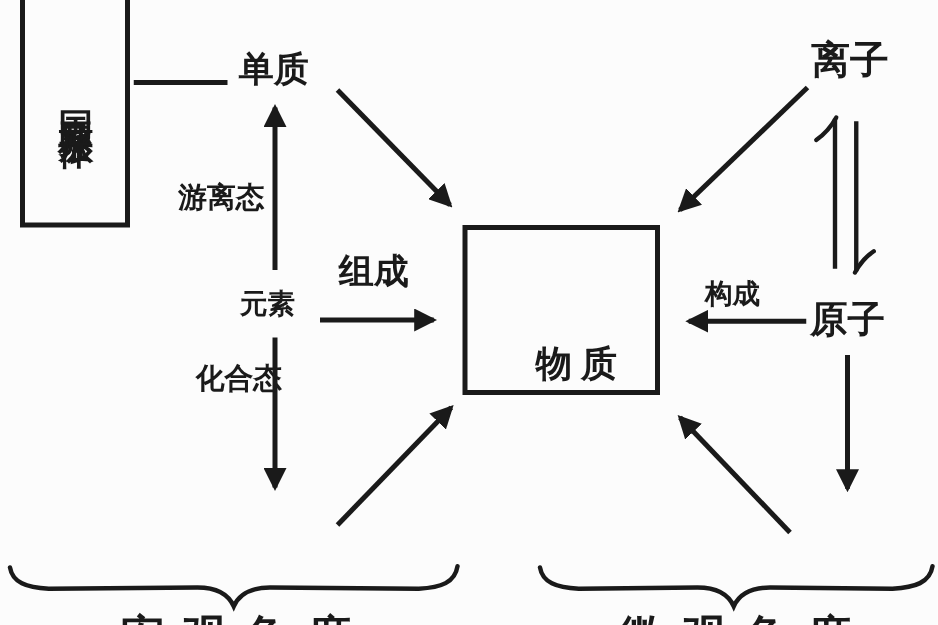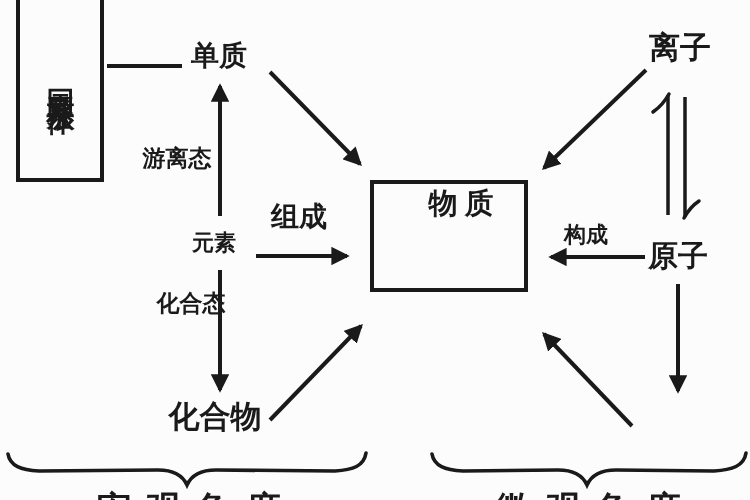--- a/index.html
+++ b/index.html
@@ -33,24 +33,24 @@
   .allotrope-text{
     writing-mode:vertical-rl;
     text-orientation:upright;
     font-size:28px;font-weight:bold;
     letter-spacing:5px;
     line-height:1;
   }
   .matter-box{
     position:absolute;
     left:370px;top:180px;
-    width:158px;height:112px;
+    width:158px;height:136px;
     border:4px solid #1a1a1a;
     box-sizing:border-box;
-    display:flex;align-items:flex-start;justify-content:center;
+    display:flex;align-items:flex-end;justify-content:center;
     background:#fcfcfc;
     padding-left:24px;
   }
   .matter-text{font-size:29px;font-weight:bold;letter-spacing:7px;padding-left:7px;}
   .brace-label{
     position:absolute;
     top:486px;
     font-size:35px;font-weight:bold;
     letter-spacing:15px;
     transform:translateX(-50%);
@@ -105,21 +105,20 @@
   </div>
 
   <div class="matter-box">
     <span class="matter-text">物质</span>
   </div>
 
   <div class="lbl node" style="left:219px;top:56px;font-size:28px;">单质</div>
   <div class="lbl node" style="left:680px;top:48px;font-size:31px;">离子</div>
   <div class="lbl node" style="left:214px;top:243px;font-size:22px;">元素</div>
   <div class="lbl node" style="left:678px;top:256px;font-size:30px;">原子</div>
-  <div class="lbl node" style="left:215px;top:417px;font-size:31px;">化合物</div>
 
   <div class="lbl small" style="left:177px;top:158px;text-align:center;">游离态</div>
   <div class="lbl small" style="left:181px;top:303px;margin-left:10px;">化合态</div>
   <div class="lbl small" style="left:299px;top:217px;font-size:28px;">组成</div>
   <div class="lbl small" style="left:586px;top:235px;font-size:22px;">构成</div>
 
   <div class="brace-label" style="left:196px;">宏观角度</div>
   <div class="brace-label" style="left:596px;">微观角度</div>
 
 </div>

